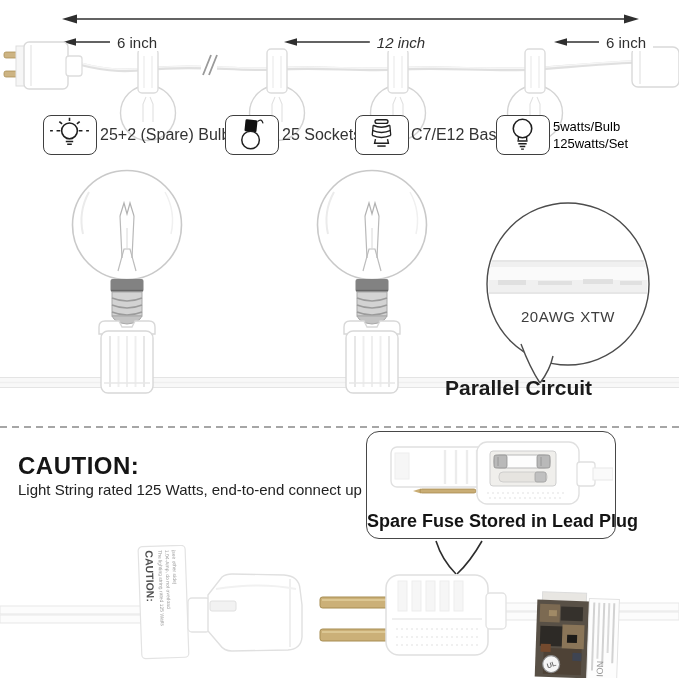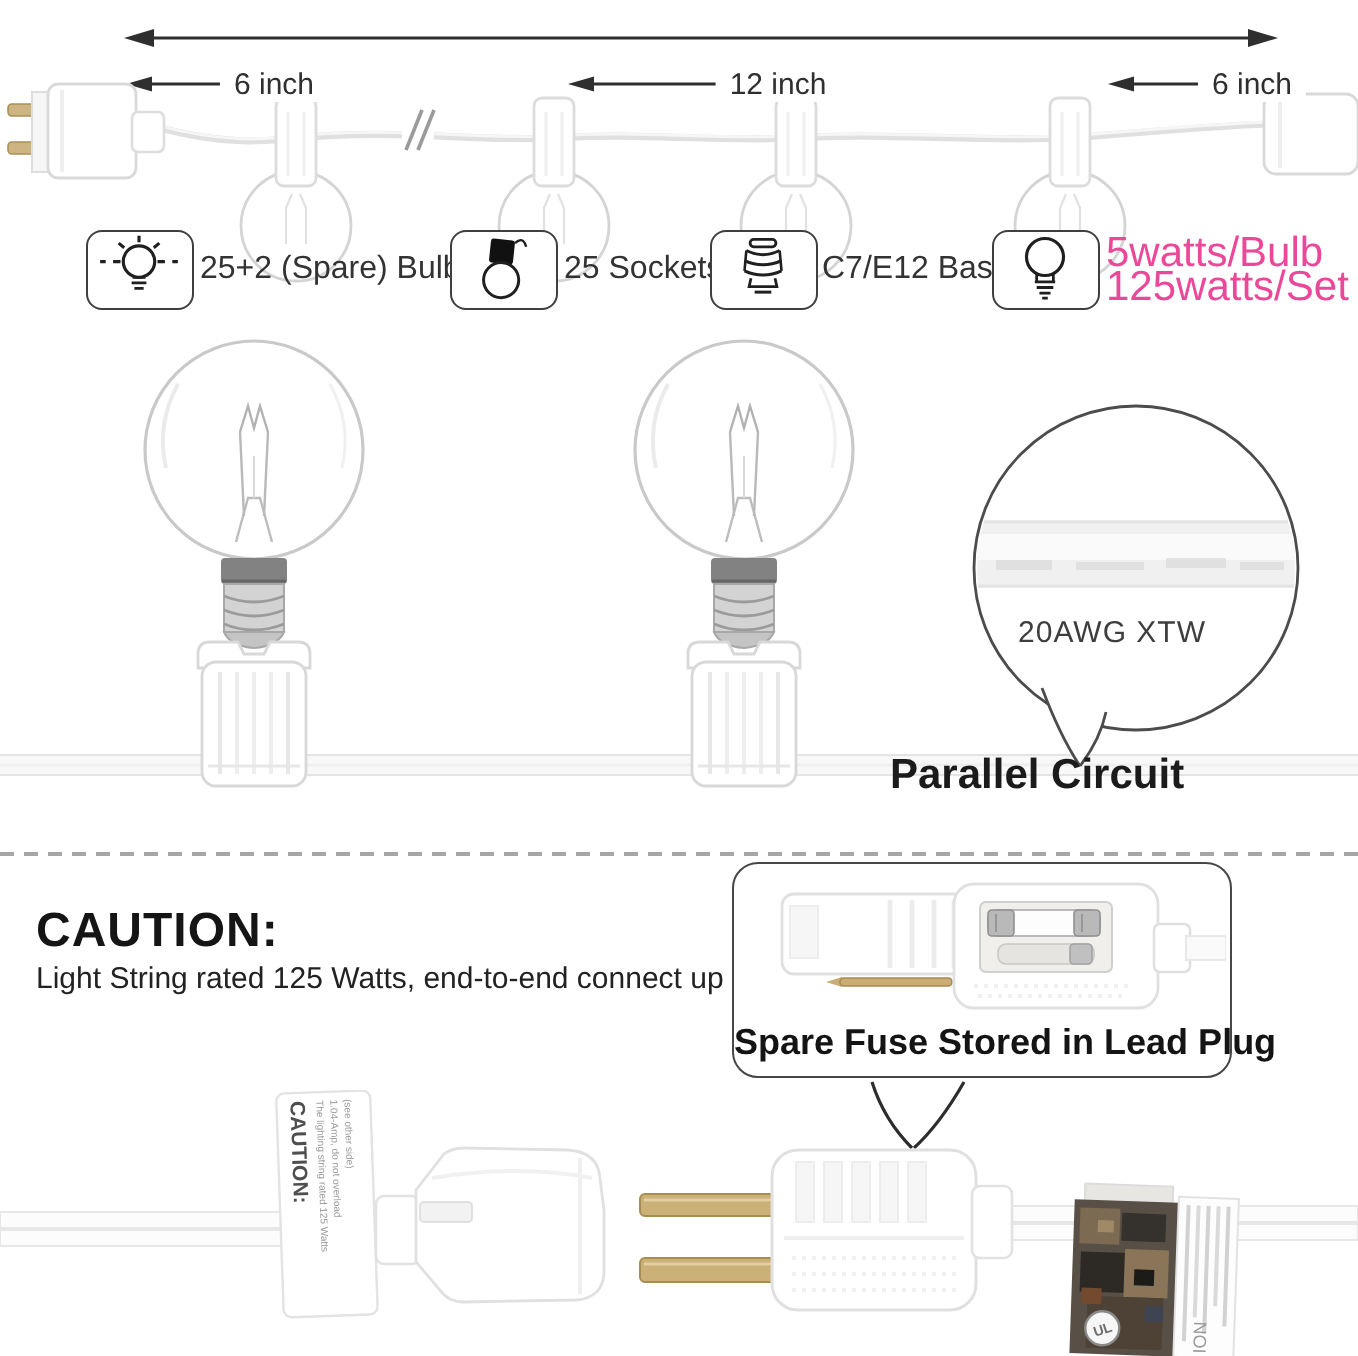--- a/index.html
+++ b/index.html
@@ -7,33 +7,33 @@
         font-family:"Liberation Sans","DejaVu Sans",sans-serif;color:#2e2e2e;}
   .abs{position:absolute;}
   svg{display:block;}
   .measure-label{position:absolute;background:#fff;padding:0 7px;transform:translateX(-50%);
                  white-space:nowrap;font-size:15px;color:#2f2f2f;margin-left:29px;}
   .title-label{position:absolute;background:#fff;padding:0 10px;transform:translateX(-50%);
                white-space:nowrap;font-size:19px;color:#2c2c2c;}
   .feat-box{position:absolute;top:115px;width:54px;height:40px;border:1.6px solid #3f3f3f;
             border-radius:8px;background:#fff;box-sizing:border-box;}
   .feat-label{position:absolute;top:126px;font-size:16px;color:#333;white-space:nowrap;}
-  .feat-label2{position:absolute;top:118px;font-size:21px;line-height:17px;color:#ec4899;white-space:nowrap;}
+  .feat-label2{position:absolute;top:118px;font-size:13px;line-height:17px;color:#000000;white-space:nowrap;}
   .note-text{position:absolute;left:78px;top:403px;font-size:16px;color:#2a2a2a;white-space:nowrap;}
   .parallel-title{position:absolute;left:445px;top:376px;font-size:21px;font-weight:700;color:#1b1b1b;white-space:nowrap;}
   .dashed-divider{position:absolute;left:0;top:426px;width:679px;height:2px;
       background:repeating-linear-gradient(to right,#a6a6a6 0 7px,transparent 7px 12px);}
   .caution-heading{position:absolute;left:18px;top:452px;font-size:24px;font-weight:800;letter-spacing:.5px;color:#151515;}
   .caution-line1{position:absolute;left:18px;top:481px;font-size:15px;color:#222;white-space:pre;}
   .caution-line2{position:absolute;left:18px;top:498px;font-size:15px;color:#222;white-space:pre;}
   .fuse-box{position:absolute;left:366px;top:431px;width:250px;height:108px;border:1.7px solid #474747;
             border-radius:13px;background:#fff;box-sizing:border-box;}
   .fuse-label{position:absolute;left:0;top:79px;width:100%;text-align:center;font-size:18px;
               font-weight:700;color:#141414;white-space:nowrap;}
-  .gauge-label{position:absolute;left:556px;top:308px;transform:translateX(-50%);
+  .gauge-label{position:absolute;left:568px;top:308px;transform:translateX(-50%);
                font-size:15px;color:#3e3e3e;letter-spacing:.5px;white-space:nowrap;}
 </style>
 </head>
 <body>
 
 <div id="page">
 
   <svg class="abs" style="left:0;top:0;" width="679" height="168" viewBox="0 0 679 168">
 
     <g stroke="#2f2f2f" stroke-width="1.5">
@@ -105,21 +105,21 @@
       </g>
     </g>
 
     <g>
       <rect x="632" y="47" width="47" height="40" rx="6" fill="#ffffff" stroke="#d9d9d9" stroke-width="1.4"></rect>
       <line x1="640" y1="50" x2="640" y2="84" stroke="#eeeeee" stroke-width="2"></line>
     </g>
   </svg>
 
   <div class="measure-label" style="left:108px;top:34px;">6 inch</div>
-  <div class="measure-label" style="left:360px;top:34px;">12 inch</div>
+  <div class="measure-label" style="left:372px;top:34px;font-style:italic;">12 inch</div>
   <div class="measure-label" style="left:597px;top:34px;">6 inch</div>
 
   <div class="feat-box" style="left:43px;">
     <svg width="51" height="37" viewBox="0 0 54 40">
       <circle cx="27" cy="16" r="8.5" fill="none" stroke="#1f1f1f" stroke-width="1.7"></circle>
       <path d="M23.5,24.5 h7 M23,27.5 h8 M24.5,30.5 h5" stroke="#1f1f1f" stroke-width="1.5" fill="none"></path>
       <path d="M27,2 L27,5.5 M16,6 L19,8.5 M38,6 L35,8.5 M13,16 L17,16 M41,16 L37,16" stroke="#1f1f1f" stroke-width="1.7"></path>
       <path d="M6,16 h3 M45,16 h3" stroke="#1f1f1f" stroke-width="1.7"></path>
     </svg>
   </div>

